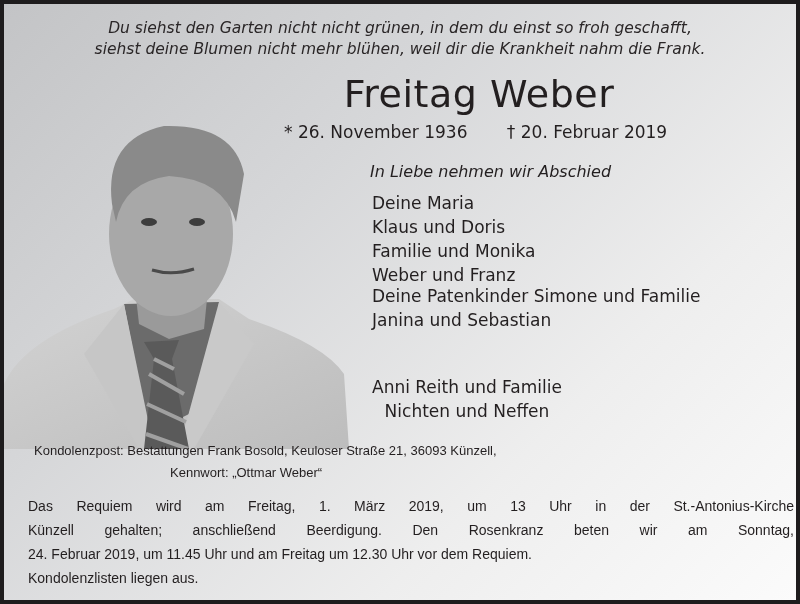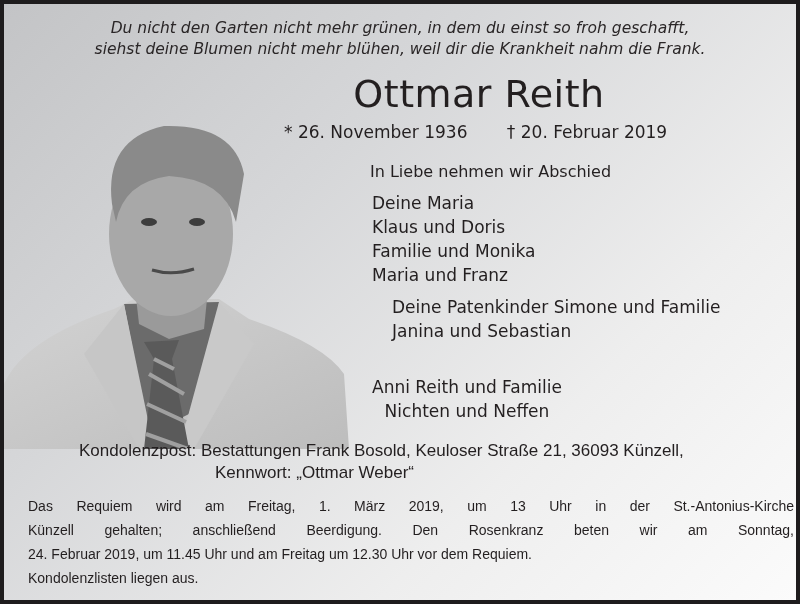--- a/index.html
+++ b/index.html
@@ -9,38 +9,38 @@
     background: linear-gradient(135deg, #c3c4c6 0%, #d6d7d9 35%, #eeeeee 70%, #fbfbfb 100%);
     overflow:hidden; color:#231f20;
     font-family:"DejaVu Sans", sans-serif;
   }
   .poem { position:absolute; left:0; top:14px; width:792px; text-align:center;
     font-style:italic; font-size:15.5px; line-height:21px; color:#2a2627; }
   .name { position:absolute; left:290px; top:68px; width:370px; text-align:center;
     font-size:38px; font-weight:normal; letter-spacing:0.5px; color:#231f20; }
   .dates { position:absolute; left:280px; top:118px; font-size:17px; color:#231f20; white-space:nowrap; }
   .dates .d2 { margin-left:34px; }
-  .intro { position:absolute; left:366px; top:158px; font-size:16px; }
+  .intro { position:absolute; left:366px; top:158px; font-size:16px;font-style:italic; }
   .group { position:absolute; left:368px; font-size:17px; line-height:24px; }
-  .g1 { top:187px; } .g2 { top:291px;margin-left:20px; } .g3 { top:371px;text-align:center; }
+  .g1 { top:187px; } .g2 { top:280px; } .g3 { top:371px;text-align:center; }
   .photo { position:absolute; left:0; top:100px; width:345px; height:345px; }
-  .address { position:absolute; left:30px; top:436px; font-family:"Liberation Sans", sans-serif; font-size:17px; line-height:22px;margin-left:45px; }
+  .address { position:absolute; left:30px; top:436px; font-family:"Liberation Sans", sans-serif; font-size:13px; line-height:22px; }
   .address .kw { padding-left:136px; display:block; }
   .requiem { position:absolute; left:24px; top:490px; width:770px; font-family:"Liberation Sans", sans-serif;
     font-size:14px; line-height:24px; }
   .requiem span { display:block; white-space:nowrap; }
   .requiem .j { text-align:justify; text-align-last:justify; white-space:normal; width:766px; }
 </style>
 </head>
 <body>
 
 <div class="card">
 
   <div class="poem">
-    <div>Du nicht den Garten nicht mehr grünen, in dem du einst so froh geschafft,</div>
+    <div>Du siehst den Garten nicht nicht grünen, in dem du einst so froh geschafft,</div>
     <div>siehst deine Blumen nicht mehr blühen, weil dir die Krankheit nahm die Frank.</div>
   </div>
 
   <svg class="photo" viewBox="0 0 345 345">
     <defs>
       <linearGradient id="jk" x1="0" y1="0" x2="1" y2="1">
         <stop offset="0" stop-color="#d2d2d2"></stop>
           <stop offset="1" stop-color="#bdbdbd"></stop>
       </linearGradient>
     </defs>
@@ -60,34 +60,34 @@
     <ellipse cx="167" cy="130" rx="62" ry="82" fill="#a8a8a8"></ellipse>
 
     <path d="M108 100 Q100 35 160 22 Q230 20 240 70 L232 118 Q220 75 165 72 Q120 78 112 118 Z" fill="#8a8a8a"></path>
 
     <ellipse cx="145" cy="118" rx="8" ry="4" fill="#3d3d3d"></ellipse>
     <ellipse cx="193" cy="118" rx="8" ry="4" fill="#3d3d3d"></ellipse>
 
     <path d="M148 166 Q168 172 190 165" stroke="#4a4a4a" stroke-width="3" fill="none"></path>
   </svg>
 
-  <div class="name">Ottmar Reith</div>
+  <div class="name">Freitag Weber</div>
 
   <div class="dates">
     <span>* 26. November 1936</span>
     <span class="d2">† 20. Februar 2019</span>
   </div>
 
   <div class="intro">In Liebe nehmen wir Abschied</div>
 
   <div class="group g1">
     <div>Deine Maria</div>
     <div>Klaus und Doris</div>
     <div>Familie und Monika</div>
-    <div>Maria und Franz</div>
+    <div>Weber und Franz</div>
   </div>
   <div class="group g2">
     <div>Deine Patenkinder Simone und Familie</div>
     <div>Janina und Sebastian</div>
   </div>
   <div class="group g3">
     <div>Anni Reith und Familie</div>
     <div>Nichten und Neffen</div>
   </div>
 

